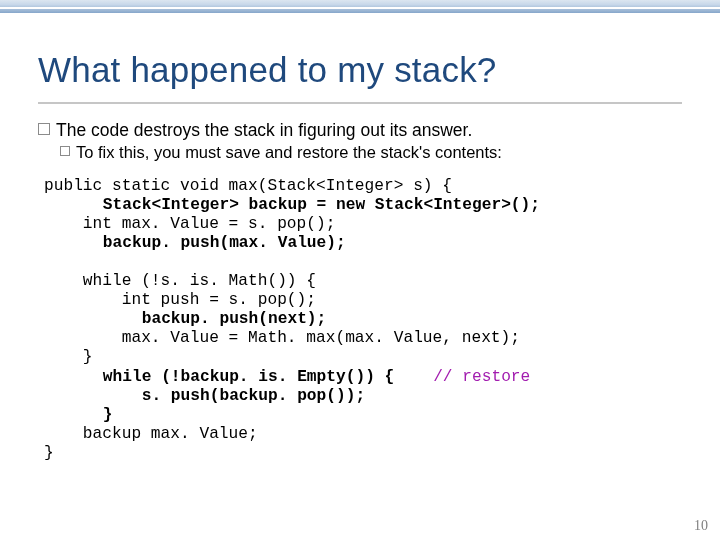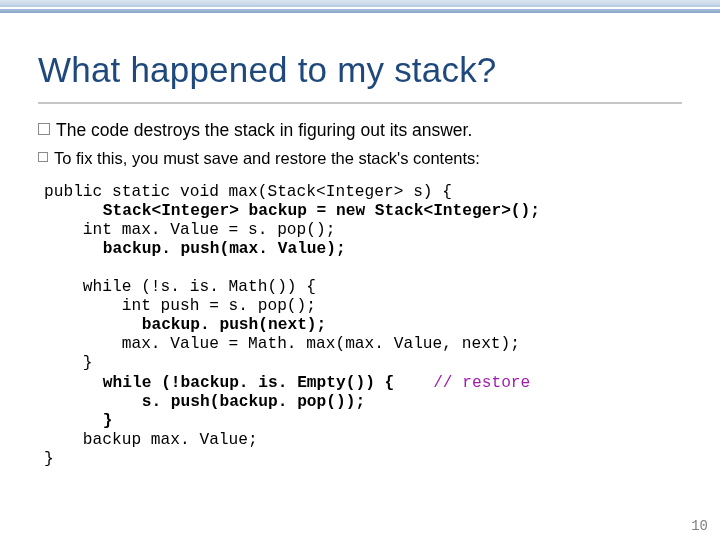--- a/index.html
+++ b/index.html
@@ -35,28 +35,28 @@
   .underline {
     height: 2px;
     background: #c6c6c6;
     margin-bottom: 16px;
   }
   .bullet-1 {
     display: flex;
     gap: 6px;
     font-size: 17.5px;
     color: #000;
-    margin-bottom: 6px;
     line-height: 1.25;
   }
   .bullet-2 {
     display: flex;
     gap: 6px;
     font-size: 16.5px;
     color: #000;
+    margin-left: 22px;
     margin-bottom: 14px;
     line-height: 1.25;
   }
   .bullet-box {
     display: inline-block;
     width: 12px; height: 12px;
     border: 1.6px solid #8b8b8b;
     margin-top: 3px;
     flex-shrink: 0;
   }
@@ -73,21 +73,21 @@
     margin-left: 6px;
   }
   .code .b { font-weight: bold; margin-left: 20px; }
   .code .comment { color: #a21caf; }
   .page-number {
     position: absolute;
     bottom: 6px;
     right: 12px;
     font-size: 14px;
     color: #808080;
-    font-family: Liberation Mono, monospace;
+    font-family: Liberation Serif, serif;
   }
 </style>
 </head>
 <body>
 
 <div class="header-decoration"></div>
 
 <div class="slide">
 
   <h1 class="title">What happened to my stack?</h1>

